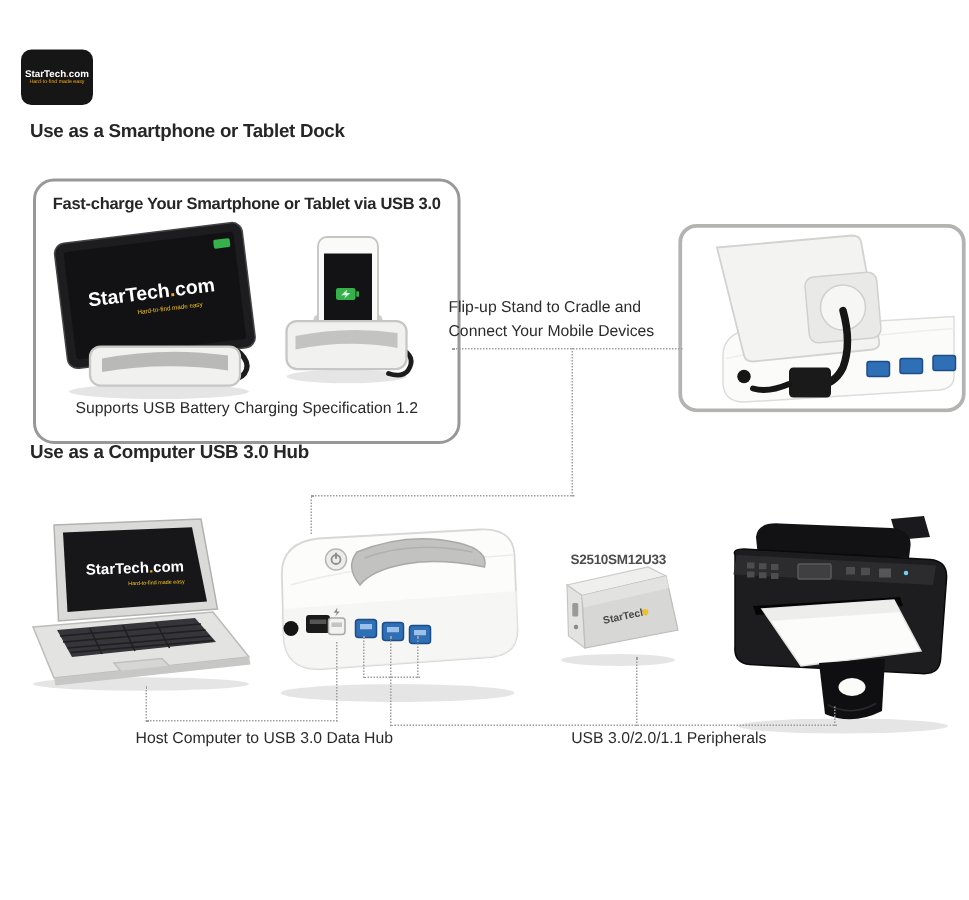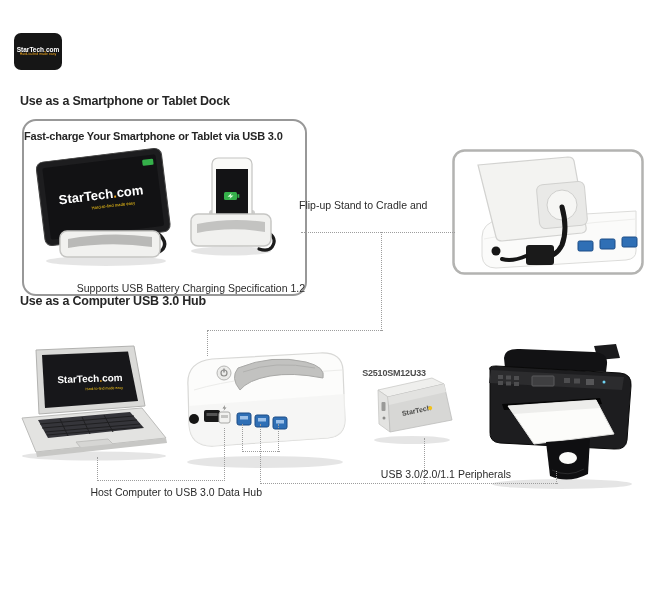--- a/index.html
+++ b/index.html
@@ -6,42 +6,42 @@
   body{font-family:"Liberation Sans",sans-serif;color:#262626}
   .canvas{position:relative;width:646px;height:600px;background:#fff;overflow:hidden}
   .abs{position:absolute}
   .h{font-weight:bold;font-size:12.5px;letter-spacing:-0.2px;color:#262626;white-space:nowrap}
   .badge{left:14px;top:33px;width:48px;height:37px;background:#161616;border-radius:7px;
          display:flex;flex-direction:column;align-items:center;justify-content:center;line-height:1.1}
   .badge .logo{font-size:6.5px;font-weight:bold;color:#fff;white-space:nowrap}
   .badge .logo .dot{color:#f2a71c}
   .badge .tag{font-size:3.5px;color:#f2a71c;white-space:nowrap}
   .feature-box{left:22px;top:119px;width:281px;height:173px;border:2px solid #989898;border-radius:14px}
-  .box-title{position:absolute;left:0;right:0;top:9px;text-align:left;font-weight:bold;
+  .box-title{position:absolute;left:0;right:0;top:9px;text-align:center;font-weight:bold;
              font-size:11px;letter-spacing:-0.2px;color:#262626;white-space:nowrap}
-  .box-caption{position:absolute;left:0;right:0;bottom:0;text-align:right;font-size:10.5px;color:#2b2b2b;white-space:nowrap}
+  .box-caption{position:absolute;left:0;right:0;bottom:16px;text-align:center;font-size:10.5px;color:#2b2b2b;white-space:nowrap}
   .note{left:299px;top:198px;width:150px;text-align:left;font-size:10.5px;line-height:15.5px;color:#2b2b2b;white-space:nowrap}
   .cap{font-size:10.5px;color:#2b2b2b;text-align:right;white-space:nowrap}
-  .model{left:344px;top:368px;width:100px;text-align:center;font-size:9px;font-weight:600;
+  .model{left:344px;top:368px;width:100px;text-align:right;font-size:9px;font-weight:600;
          letter-spacing:-0.2px;color:#4d4d4d;white-space:nowrap}
   .dh{position:absolute;height:0;border-top:1.5px dotted #9d9d9d}
   .dv{position:absolute;width:0;border-left:1.5px dotted #9d9d9d}
   svg text{font-family:"Liberation Sans",sans-serif}
 </style>
 </head>
 <body>
 
 <div class="canvas">
 
   <div class="abs badge">
     <div class="logo"><span>StarTech</span><span class="dot">.</span><span>com</span></div>
     <div class="tag">Hard-to-find made easy</div>
   </div>
 
-  <div class="abs h" style="left:20px;top:94px">Use as a Smartphone or Tablet Dock</div>
+  <div class="abs h" style="left:20px;top:80px">Use as a Smartphone or Tablet Dock</div>
 
   <div class="abs feature-box">
     <div class="box-title">Fast-charge Your Smartphone or Tablet via USB 3.0</div>
     <div class="box-caption">Supports USB Battery Charging Specification 1.2</div>
   </div>
 
   <svg class="abs" style="left:30px;top:147px" width="146" height="122" viewBox="0 0 146 122">
     <ellipse cx="76" cy="114" rx="60" ry="5" fill="rgba(0,0,0,0.10)"></ellipse>
     <path d="M118 80 Q140 92 133 102 Q128 108 116 104" fill="none" stroke="#1c1c1c" stroke-width="3.5" stroke-linecap="round"></path>
     <g transform="rotate(-7 73 48)">
@@ -66,20 +66,21 @@
       <rect x="54.5" y="42.2" width="1.8" height="3.6" fill="#35b04a"></rect>
       <polygon points="48.5,41 44.5,44.8 47.5,44.8 46.5,47 50.5,43.4 47.8,43.4" fill="#dfffe2"></polygon>
       <circle cx="49" cy="79" r="3" fill="#e5e5e3"></circle>
     </g>
     <rect x="8" y="62" width="80" height="32" rx="7" fill="#f1f1ef" stroke="#c6c6c4" stroke-width="1.5"></rect>
     <path d="M14 72 Q48 65 82 70 L82 80 Q48 74 14 81 Z" fill="#c3c3c1"></path>
   </svg>
 
   <div class="abs note">
     <div>Flip-up Stand to Cradle and</div>
+    <div>Connect Your Mobile Devices</div>
   </div>
 
   <svg class="abs" style="left:452px;top:149px" width="192" height="126" viewBox="0 0 192 126">
     <rect x="1.5" y="1.5" width="189" height="123" rx="11" fill="#ffffff" stroke="#b3b3b1" stroke-width="2.5"></rect>
     <g>
       <path d="M30 88 Q30 74 48 70 L184 62 L184 102 Q184 110 174 111 L44 119 Q31 119 30 107 Z" fill="#fbfbfa" stroke="#dcdcda" stroke-width="1"></path>
       <path d="M32 90 Q100 76 184 70" stroke="#eeeeec" stroke-width="1" fill="none"></path>
       <circle cx="64" cy="84" r="5" fill="#f0f0ee" stroke="#c9c9c7"></circle>
       <circle cx="44" cy="102" r="4.5" fill="#161616"></circle>
       <rect x="126" y="92" width="15" height="10" rx="1.5" fill="#2f6fb5" stroke="#1c4d86"></rect>
@@ -196,15 +197,15 @@
   <div class="dv" style="left:278px;top:424px;height:28px"></div>
   <div class="dh" style="left:242px;top:451px;width:38px"></div>
   <div class="dv" style="left:260px;top:451px;height:33px"></div>
   <div class="dv" style="left:97px;top:457px;height:24px"></div>
   <div class="dh" style="left:97px;top:480px;width:128px"></div>
   <div class="dh" style="left:260px;top:483px;width:298px"></div>
   <div class="dv" style="left:424px;top:438px;height:46px"></div>
   <div class="dv" style="left:556px;top:471px;height:13px"></div>
 
   <div class="abs cap" style="left:62px;top:486px;width:200px">Host Computer to USB 3.0 Data Hub</div>
-  <div class="abs cap" style="left:311px;top:468px;width:200px">USB 3.0/2.0/1.1 Peripherals</div>
+  <div class="abs cap" style="left:311px;top:486px;width:200px">USB 3.0/2.0/1.1 Peripherals</div>
 
 </div>
 
 </body></html>

